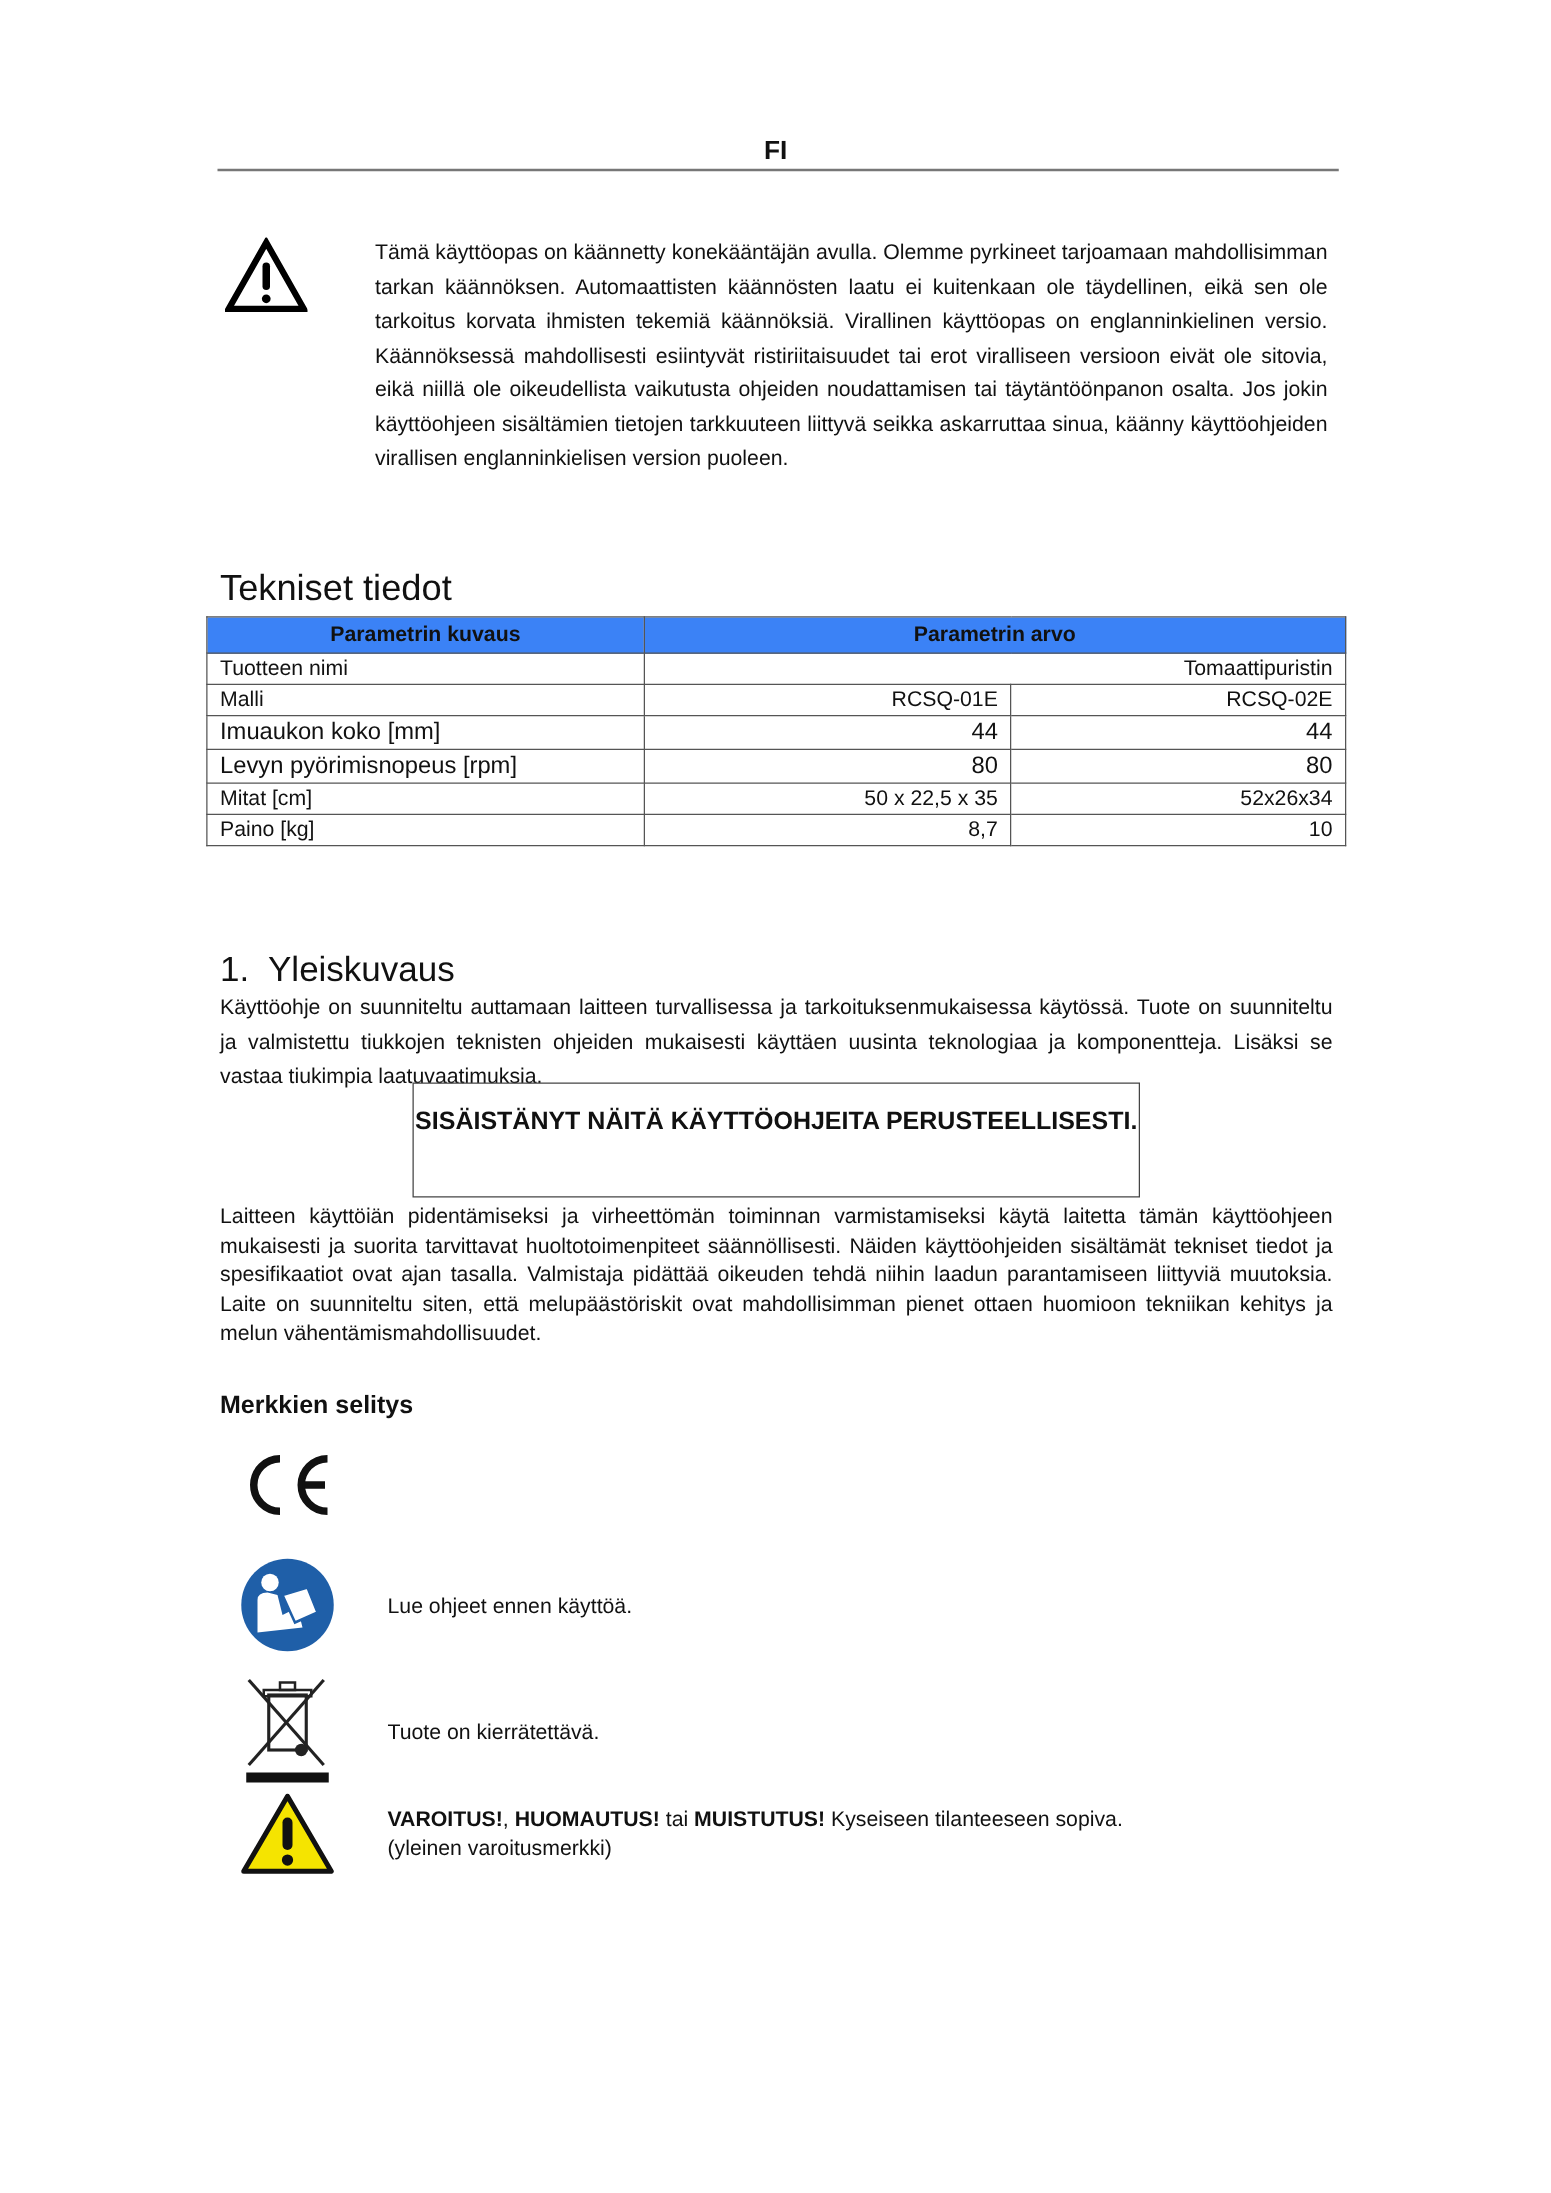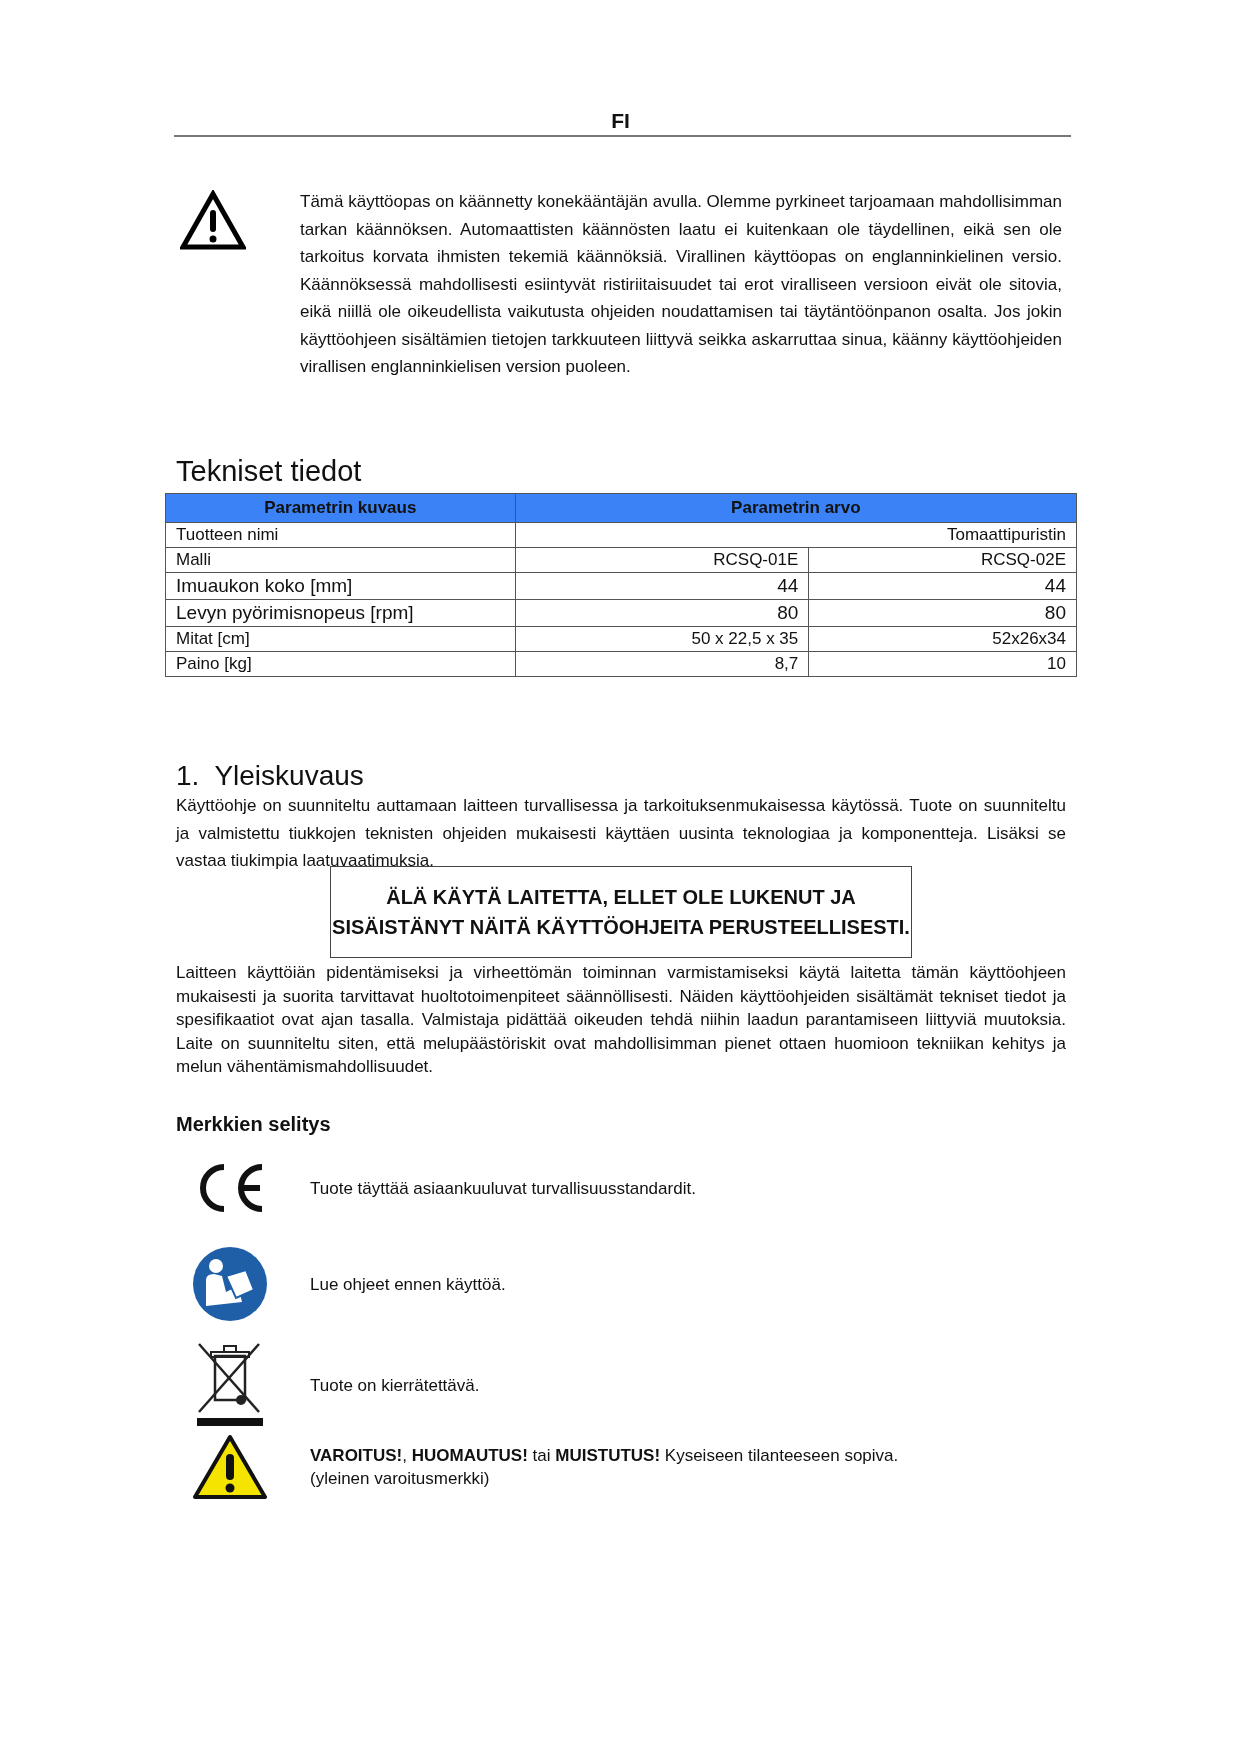--- a/index.html
+++ b/index.html
@@ -80,36 +80,34 @@
     <td>Paino [kg]</td>
     <td class="c">8,7</td>
     <td class="c">10</td>
   </tr>
 </tbody>
   </table>
 
 <div class="abs h-gen" style="white-space:pre">1.  Yleiskuvaus</div>
 <div class="abs para p2">Käyttöohje on suunniteltu auttamaan laitteen turvallisessa ja tarkoituksenmukaisessa käytössä. Tuote on suunniteltu ja valmistettu tiukkojen teknisten ohjeiden mukaisesti käyttäen uusinta teknologiaa ja komponentteja. Lisäksi se vastaa tiukimpia laatuvaatimuksia.</div>
 <div class="abs notice">
-  <div>ÄLÄ KÄYTÄ LAITETTA, ELLET OLE LUKENUT JA</div>
   <div>SISÄISTÄNYT NÄITÄ KÄYTTÖOHJEITA PERUSTEELLISESTI.</div>
 </div>
 <div class="abs para p3">Laitteen käyttöiän pidentämiseksi ja virheettömän toiminnan varmistamiseksi käytä laitetta tämän käyttöohjeen mukaisesti ja suorita tarvittavat huoltotoimenpiteet säännöllisesti. Näiden käyttöohjeiden sisältämät tekniset tiedot ja spesifikaatiot ovat ajan tasalla. Valmistaja pidättää oikeuden tehdä niihin laadun parantamiseen liittyviä muutoksia. Laite on suunniteltu siten, että melupäästöriskit ovat mahdollisimman pienet ottaen huomioon tekniikan kehitys ja melun vähentämismahdollisuudet.</div>
 
 <div class="abs h-signs">Merkkien selitys</div>
 
 <div class="abs sign-row" style="top:1158px;height:60px;">
   <div class="sign-icon">
     <svg width="72" height="54" viewBox="0 0 72 54">
       <path d="M30,6 A21,21 0 1 0 30,48" fill="none" stroke="#111" stroke-width="6"></path>
       <path d="M68,6 A21,21 0 1 0 68,48" fill="none" stroke="#111" stroke-width="6"></path>
       <line x1="48" y1="27" x2="66" y2="27" stroke="#111" stroke-width="6"></line>
     </svg>
   </div>
-  <div class="sign-text">Tuote täyttää asiaankuuluvat turvallisuusstandardit.</div>
 </div>
 
 <div class="abs sign-row" style="top:1244px;height:80px;">
   <div class="sign-icon">
     <svg width="76" height="76" viewBox="0 0 76 76">
       <circle cx="38" cy="38" r="37" fill="#1f5fa8"></circle>
       <circle cx="24" cy="20" r="7" fill="#fff"></circle>
       <path d="M14,60 L14,34 Q14,28 22,28 L30,30 L34,46 L46,40 L50,56 Z" fill="#fff"></path>
       <path d="M34,30 L54,24 L62,44 L44,52 Z" fill="#fff" stroke="#1f5fa8" stroke-width="2"></path>
     </svg>

